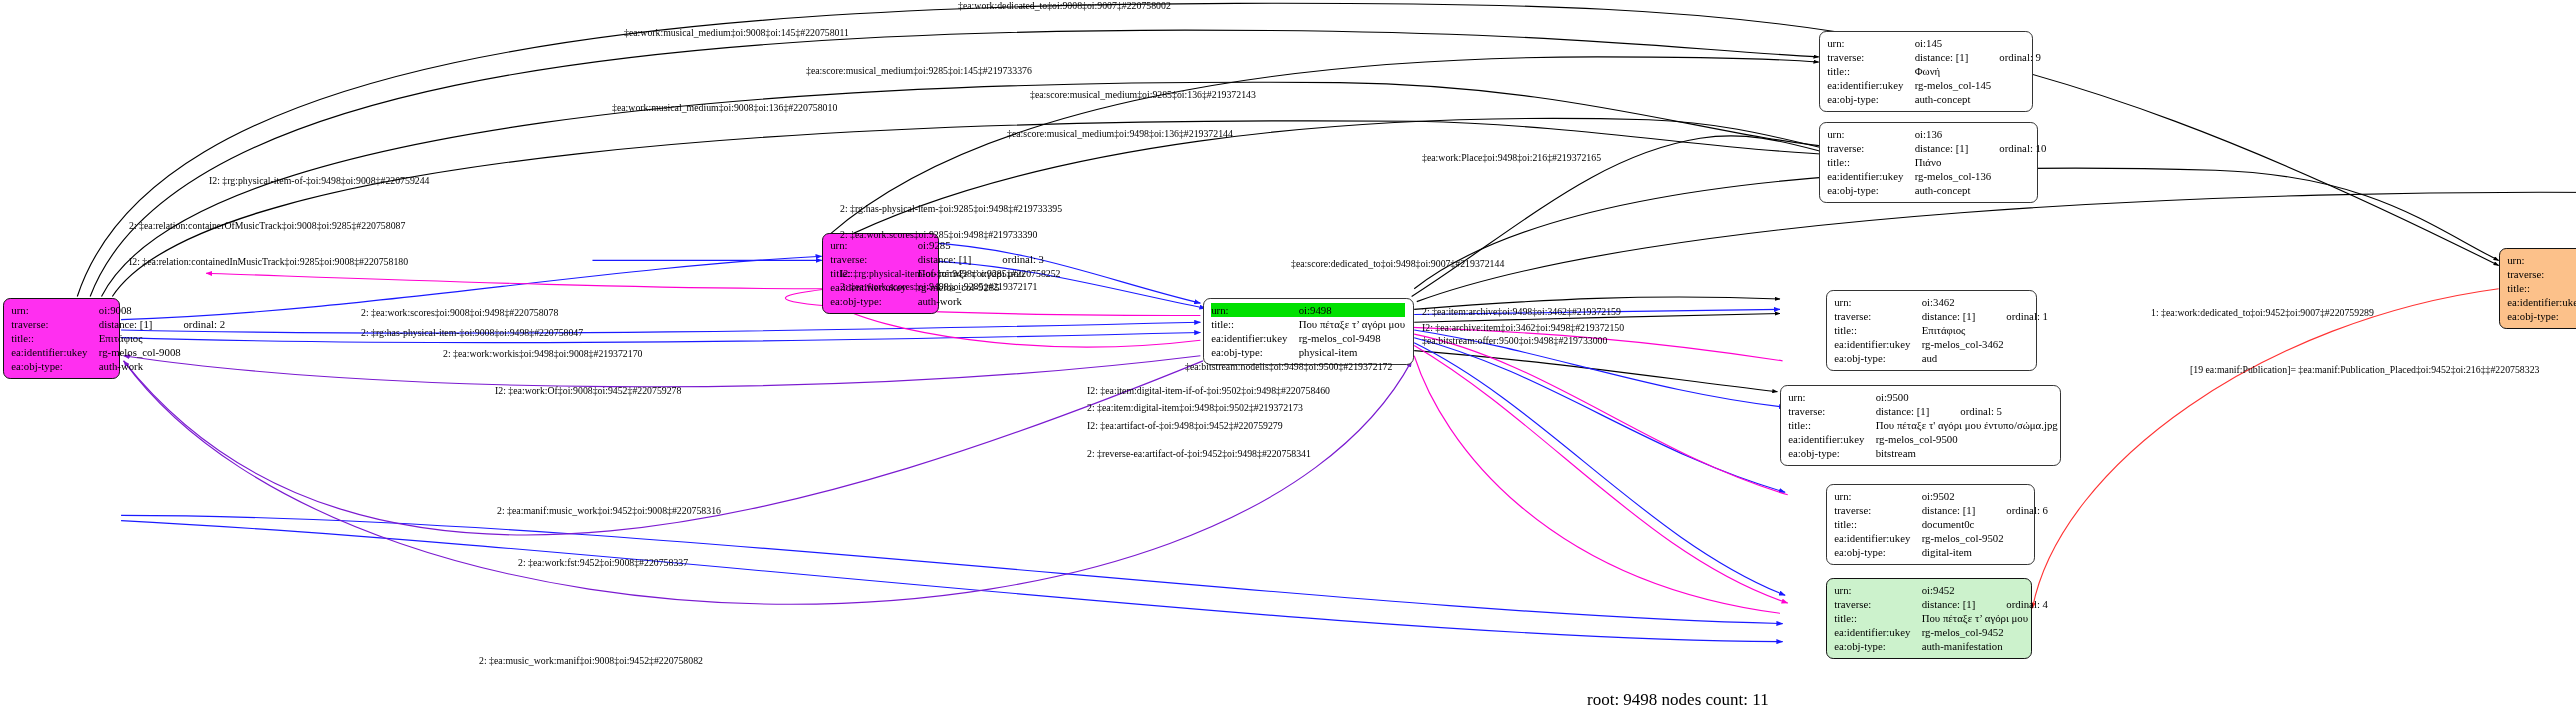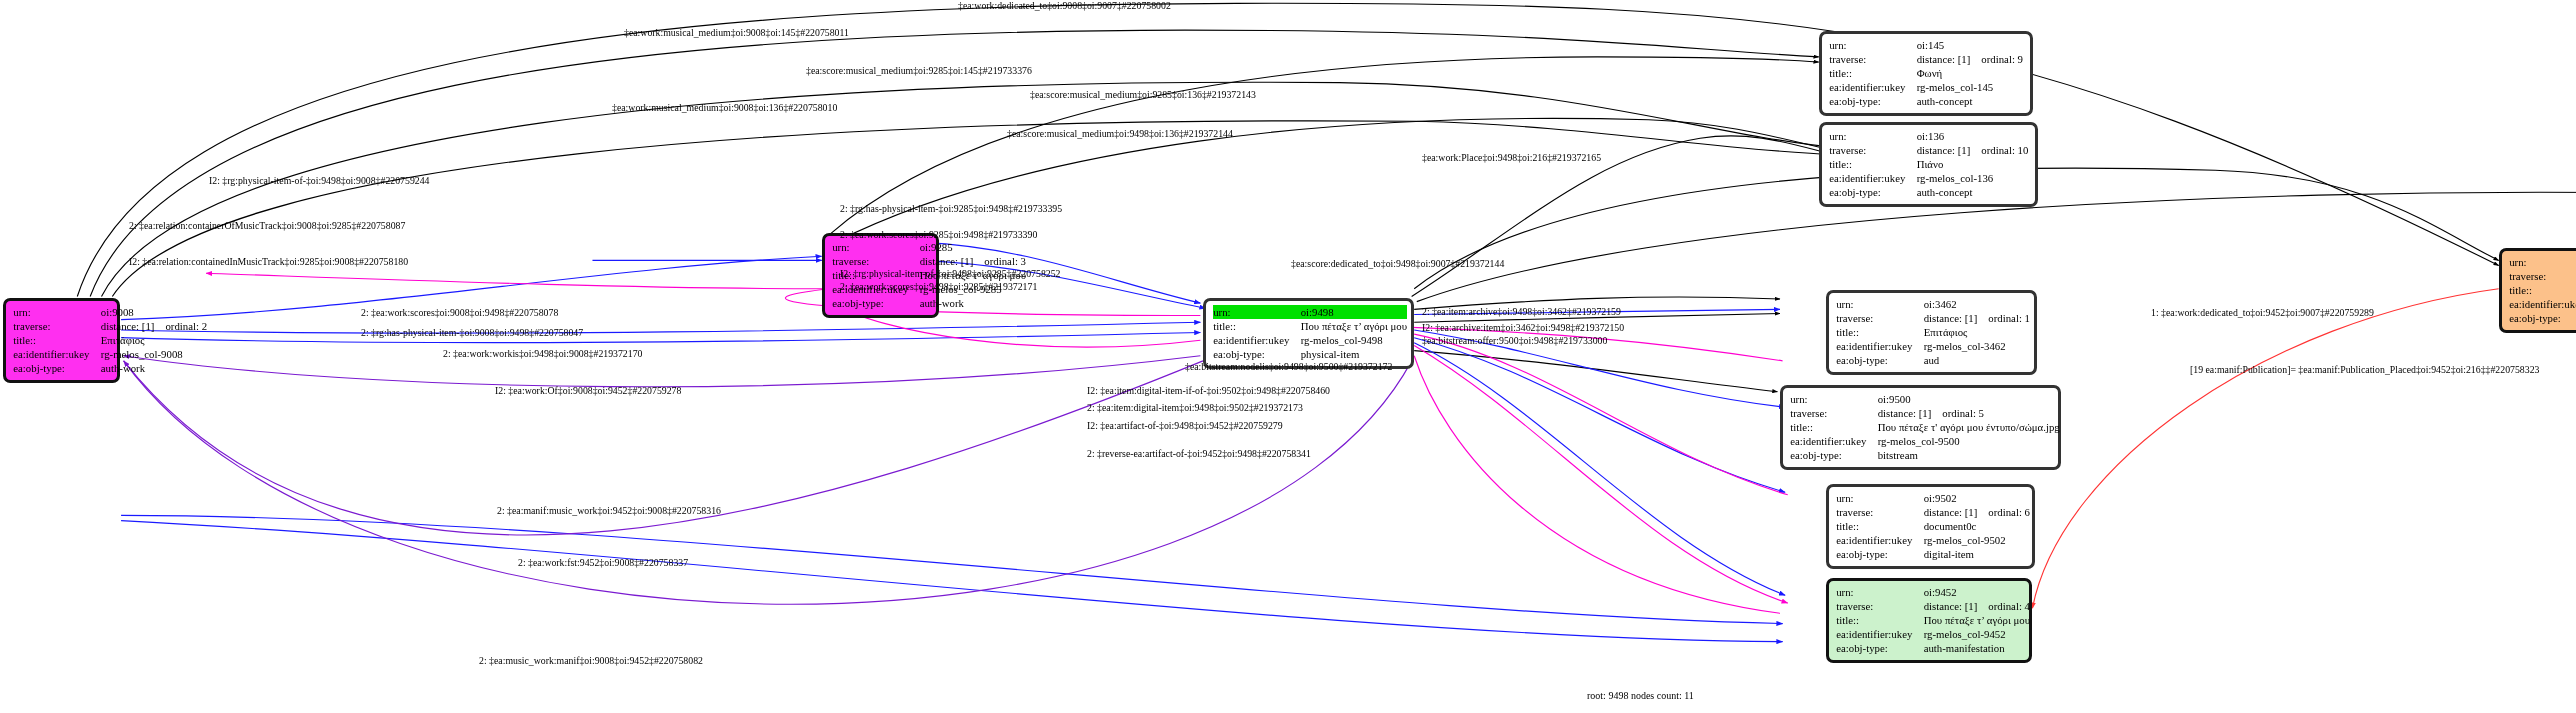--- a/index.html
+++ b/index.html
@@ -6,51 +6,51 @@
   body{
     width:3425px;height:714px;position:relative;overflow:hidden;
     font-family:"Liberation Serif","DejaVu Serif",serif;
     color:#000;
   }
   #canvas{position:absolute;left:0;top:0;width:3425px;height:714px;}
   svg.edges{position:absolute;left:0;top:0;width:3425px;height:714px;pointer-events:none;}
 
   .node{
     position:absolute;
-    border:3px solid #c4b5fd;
+    border:1px solid #c4b5fd;
     border-radius:7.2px;
     background:#ffffff;
     padding:4.1px 7.2px 4.6px 7.2px;
     box-sizing:border-box;
     font-size:10.8px;
     line-height:1.30;
     white-space:nowrap;
   }
   .node table{border-collapse:collapse;border-spacing:0;}
   .node td{padding:0 0 0 0;vertical-align:top;font-size:10.8px;white-space:nowrap;}
   .node td.k{padding-right:11.3px;}
-  .node td.v .ord{padding-left:11px;}
+  .node td.v .ord{padding-left:31px;}
 
   .n-magenta{background:#ff2ff0;border-color:#111;}
   .n-orange{background:#fcc18a;border-color:#111;}
   .n-greenlt{background:#ccf2cc;border-color:#111;}
   .n-white{background:#ffffff;border-color:#333;}
 
   .hl-urn-k,.hl-urn-v{background:#00e000;}
 
   .elabel{
     position:absolute;
     font-size:9.8px;
     line-height:1.1;
     white-space:nowrap;
     color:#000;
   }
   .caption{
     position:absolute;
-    font-size:10px;
+    font-size:17px;
     white-space:nowrap;
   }
 </style>
 </head>
 <body>
 
 <div id="canvas">
 
   <svg class="edges" viewBox="0 0 6648 1385" xmlns="http://www.w3.org/2000/svg">
     <defs>

